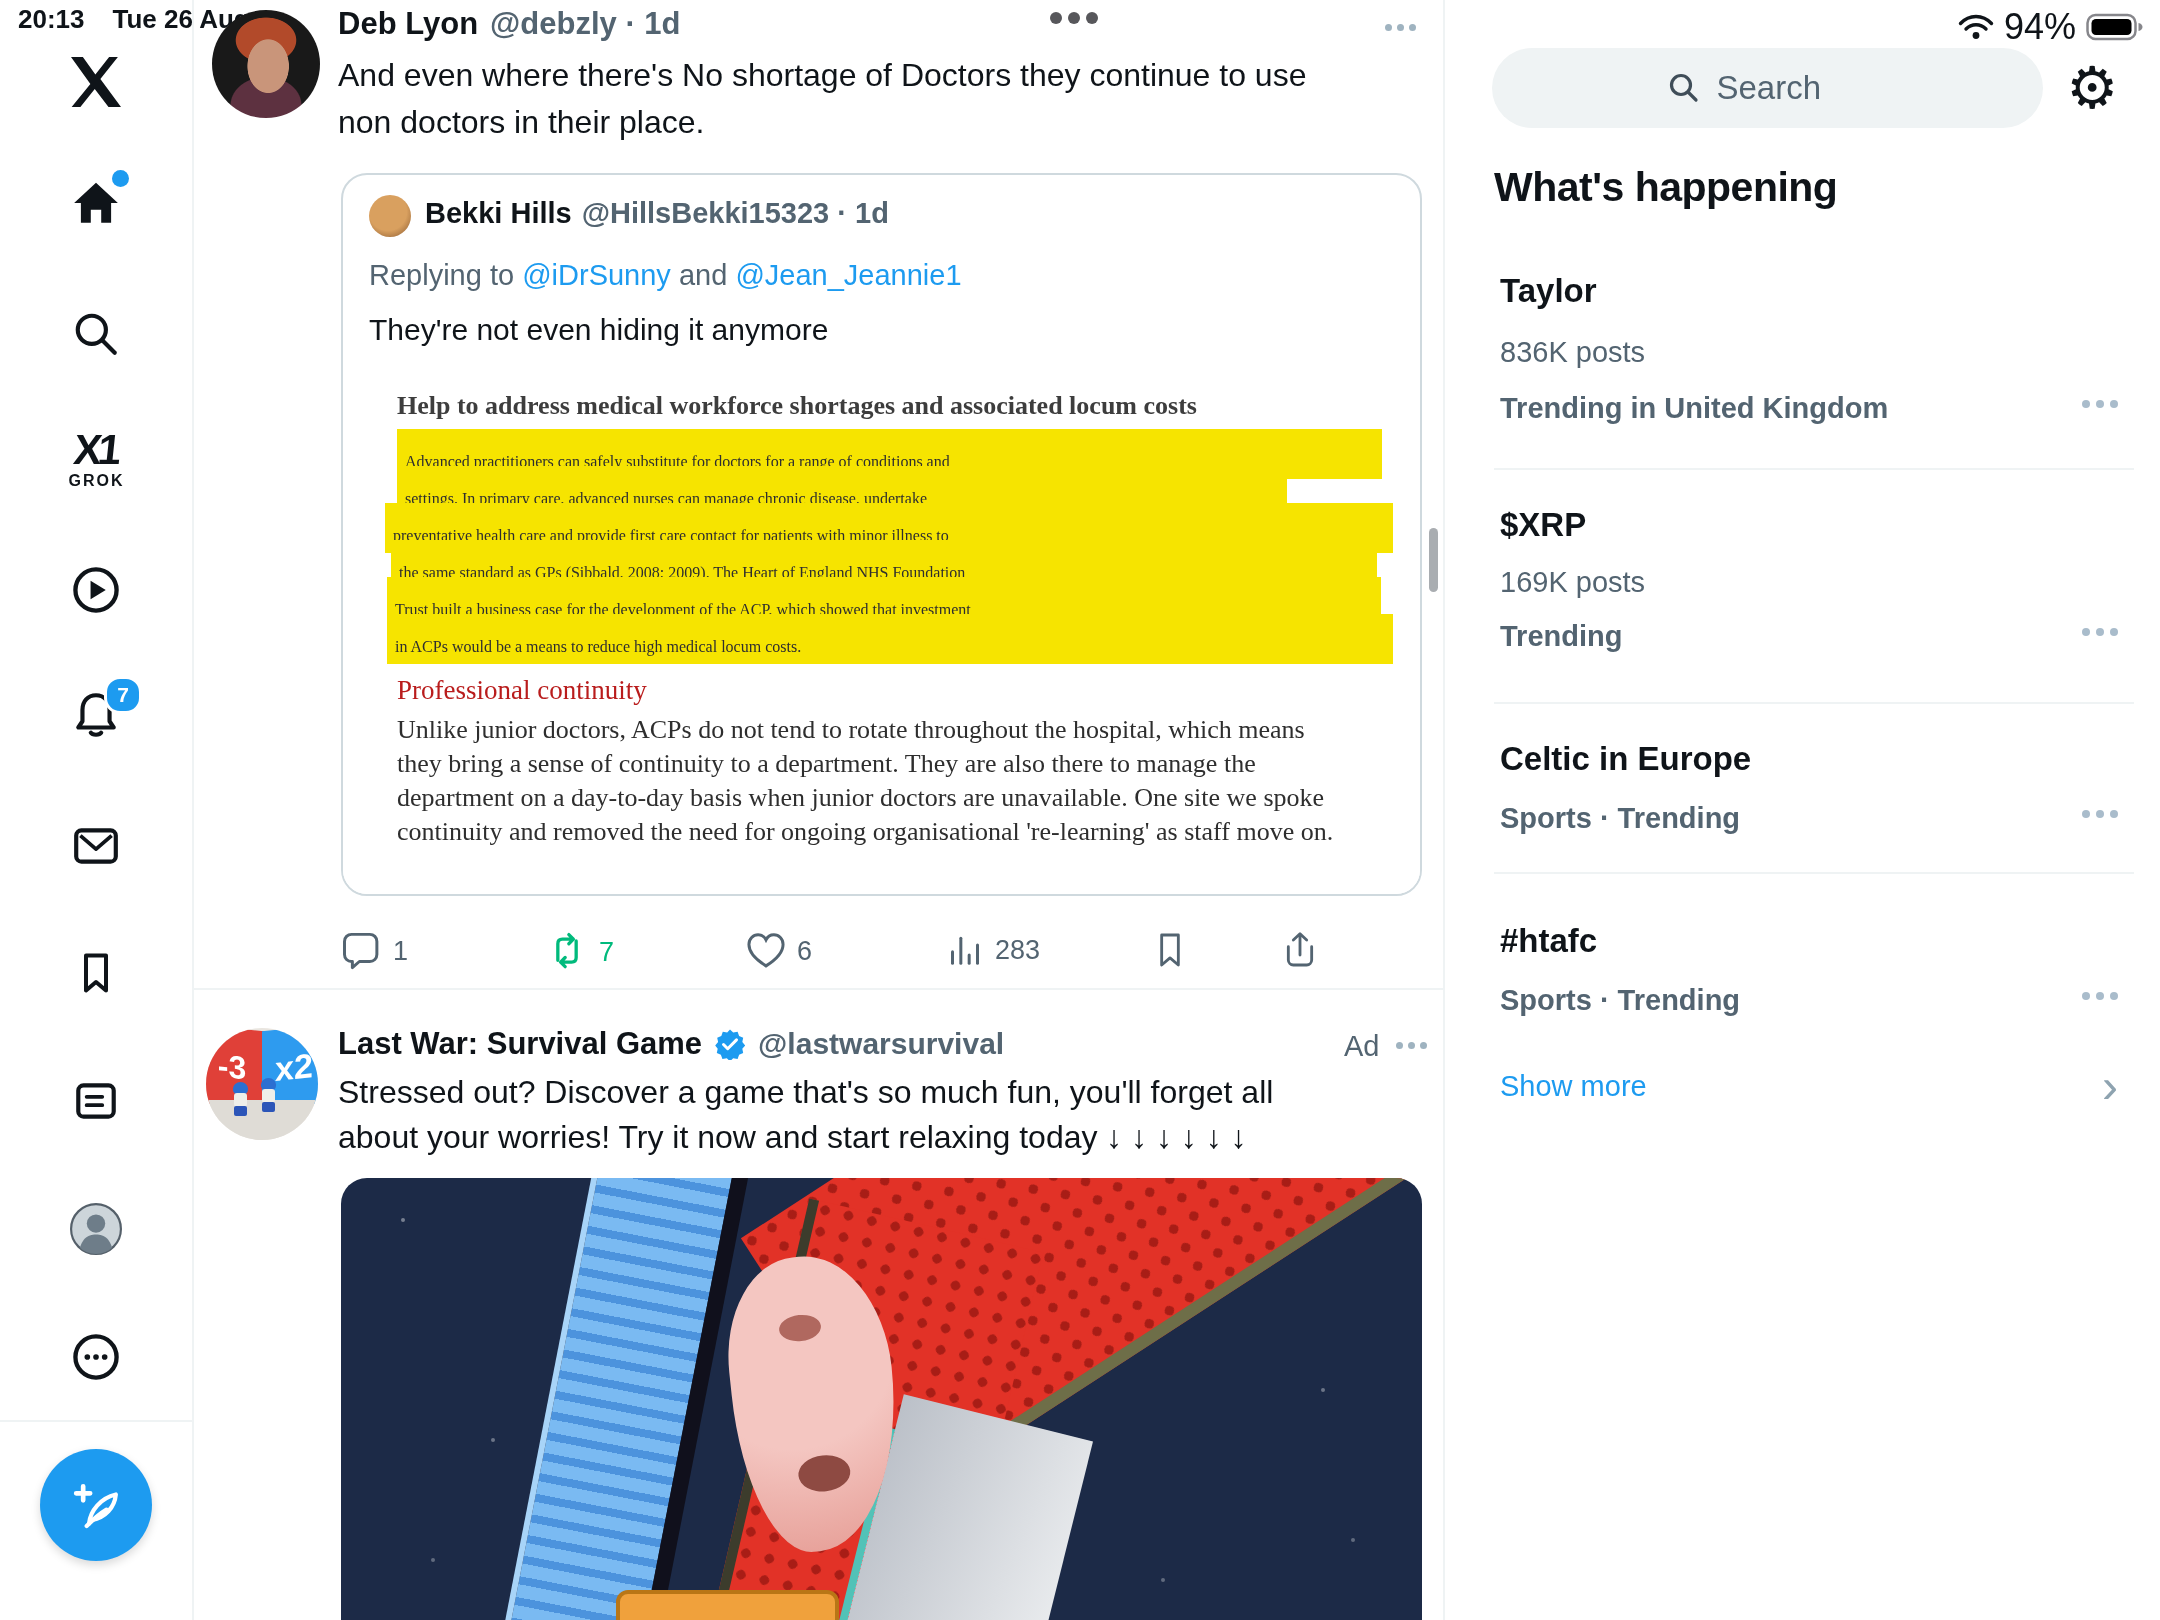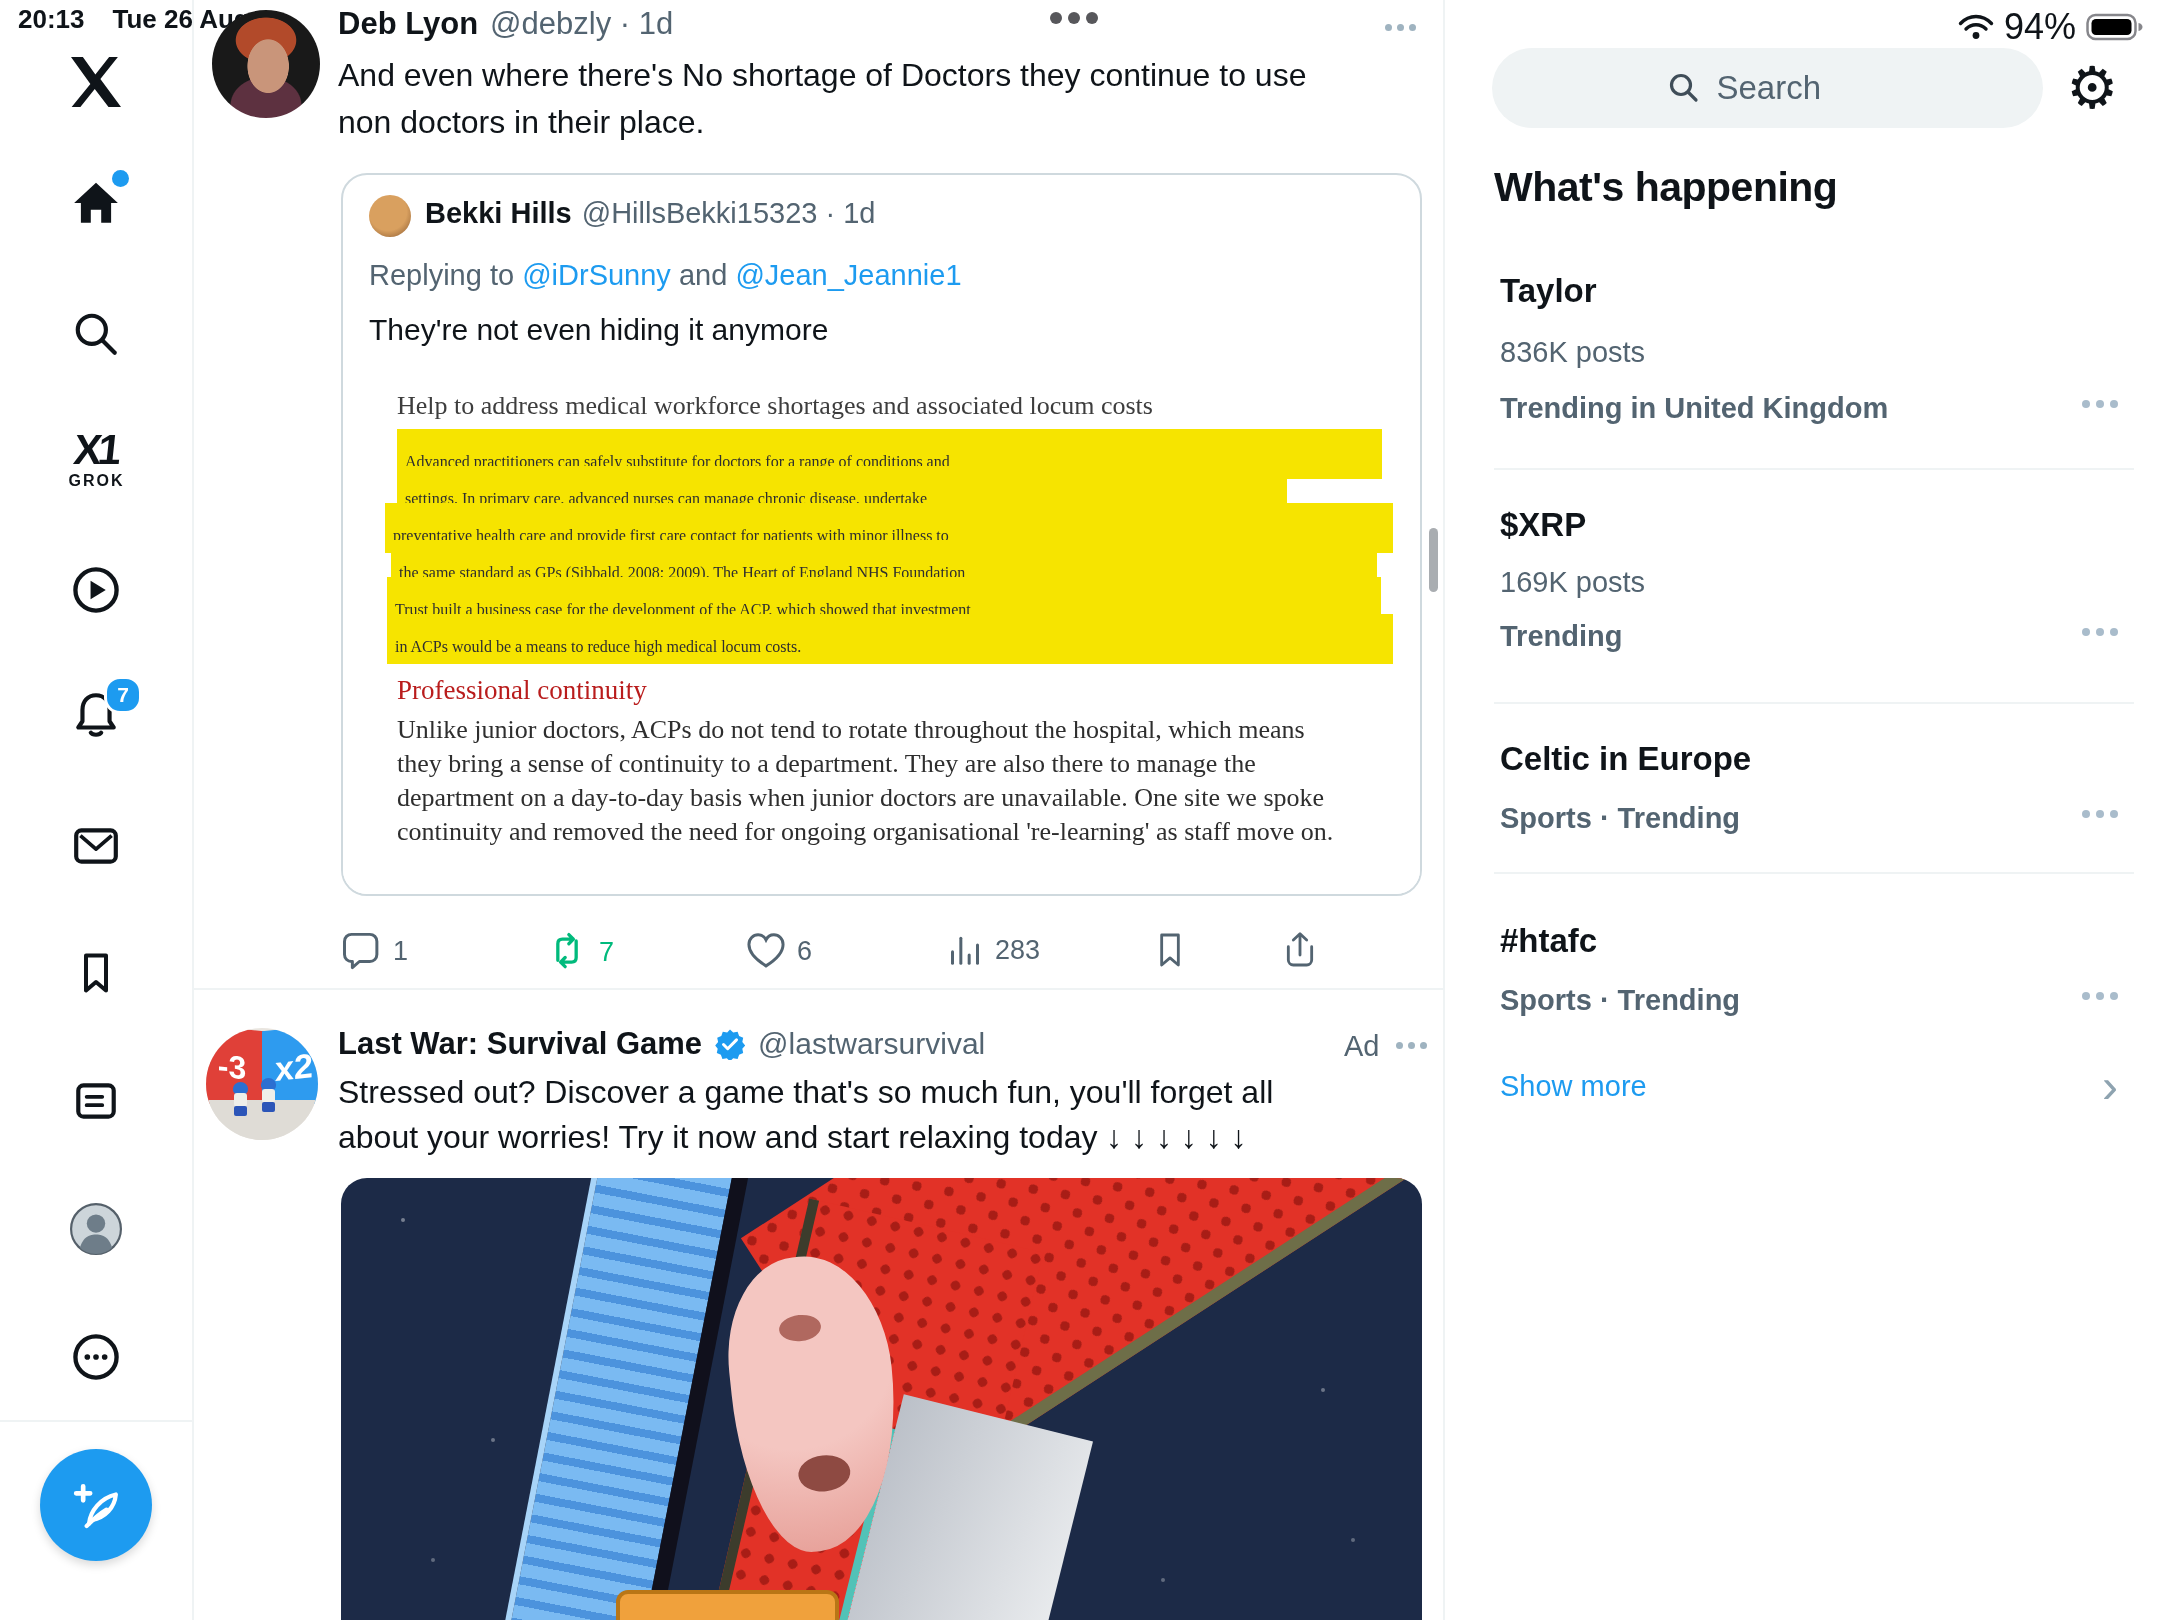--- a/index.html
+++ b/index.html
@@ -26,38 +26,38 @@
     display:flex;align-items:center;justify-content:center;box-shadow:0 4px 10px rgba(0,0,0,.15);}
   
   .avatar1{left:212px;top:10px;width:108px;height:108px;border-radius:50%;
     background:
       radial-gradient(ellipse 34px 44px at 52% 52%, #c9957a 0 60%, transparent 62%),
       radial-gradient(ellipse 48px 36px at 50% 28%, #b24a2a 0 62%, transparent 64%),
       radial-gradient(ellipse 58px 46px at 50% 88%, #5d3140 0 60%, transparent 62%),
       #191919;}
   .t1-head{left:338px;top:6px;font-size:31px;display:flex;gap:12px;align-items:baseline;}
   .t1-name{font-weight:700;}
-  .meta-grey{color:#536471;font-weight:400;}
+  .meta-grey{color:#536471;font-weight:700;}
   .more-dots{display:flex;gap:5px;}
   .more-dots i{width:7px;height:7px;border-radius:50%;background:#9FB3C0;}
   .t1-text{left:338px;top:52px;width:1010px;font-size:32px;line-height:47px;}
   
   .qcard{left:341px;top:173px;width:1081px;height:723px;border:2px solid #CFD9DE;border-radius:26px;
     background:#fff;overflow:hidden;box-sizing:border-box;}
   .q-avatar{left:26px;top:20px;width:42px;height:42px;border-radius:50%;
     background:radial-gradient(circle at 45% 40%, #d9a05f 0 55%, #8a5a30 95%);}
   .q-head{left:82px;top:22px;font-size:29px;display:flex;gap:10px;align-items:baseline;}
   .q-name{font-weight:700;}
   .q-replying{left:26px;top:84px;font-size:29px;color:#536471;}
   .blue{color:#1D9BF0;}
   .q-text{left:26px;top:138px;font-size:30px;color:#0F1419;}
   
   .doc{left:0;top:202px;width:1077px;height:519px;background:#fff;
     font-family:"Liberation Serif","DejaVu Serif",serif;color:#2e2e2e;}
-  .doc-heading{left:54px;top:14px;font-size:26px;color:#3d3d3d;white-space:nowrap;}
+  .doc-heading{left:54px;top:14px;font-size:26px;color:#3d3d3d;white-space:nowrap;font-weight:bold;}
   .hl-block{left:54px;top:52px;right:6px;}
   .hl-row{height:37px;line-height:37px;white-space:nowrap;}
   .hl-row span{background:#F6E400;display:inline-block;box-sizing:border-box;padding:16px 6px 0 8px;line-height:34px;}
   .hl-row:nth-of-type(1) span{min-width:985px;}
   .hl-row:nth-of-type(2) span{min-width:890px;}
   .hl-row:nth-of-type(3) span{min-width:1008px;margin-left:-12px;}
   .hl-row:nth-of-type(4) span{min-width:986px;margin-left:-6px;}
   .hl-row:nth-of-type(5) span{min-width:994px;margin-left:-10px;}
   .hl-row:nth-of-type(6) span{min-width:1006px;margin-left:-10px;}
   .doc-sub{left:54px;top:298px;font-size:27px;color:#b91c1c;}

